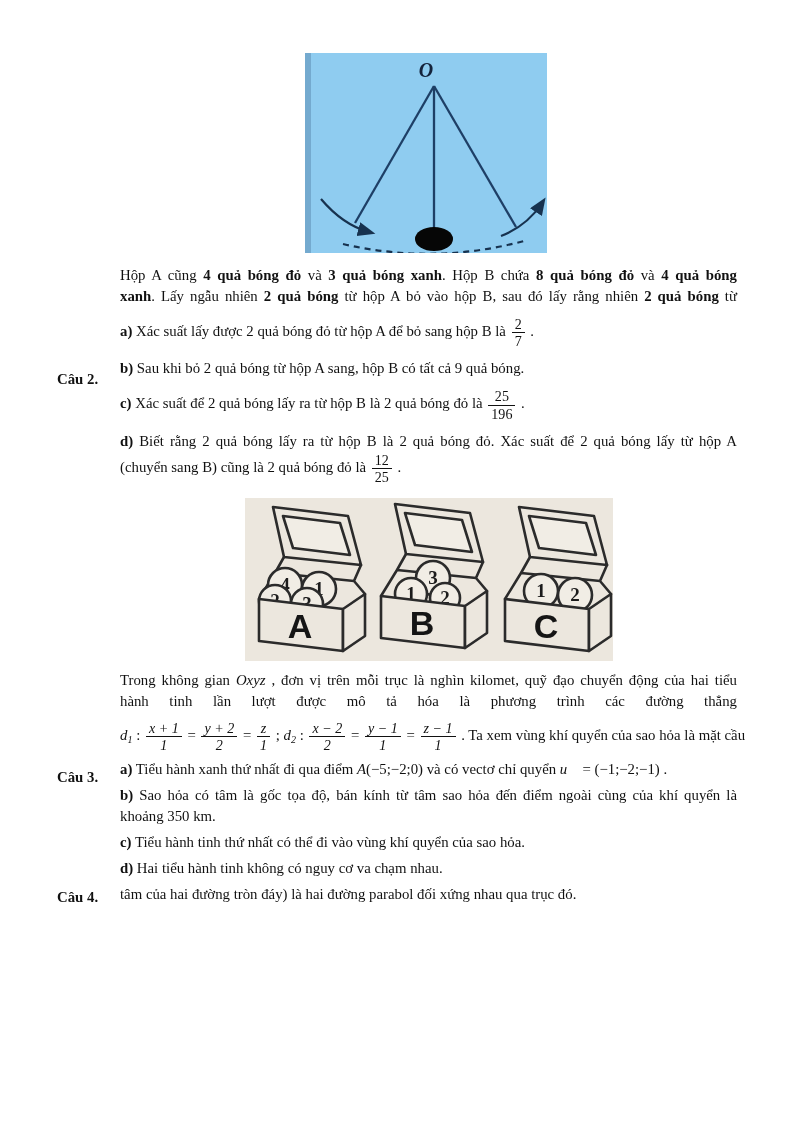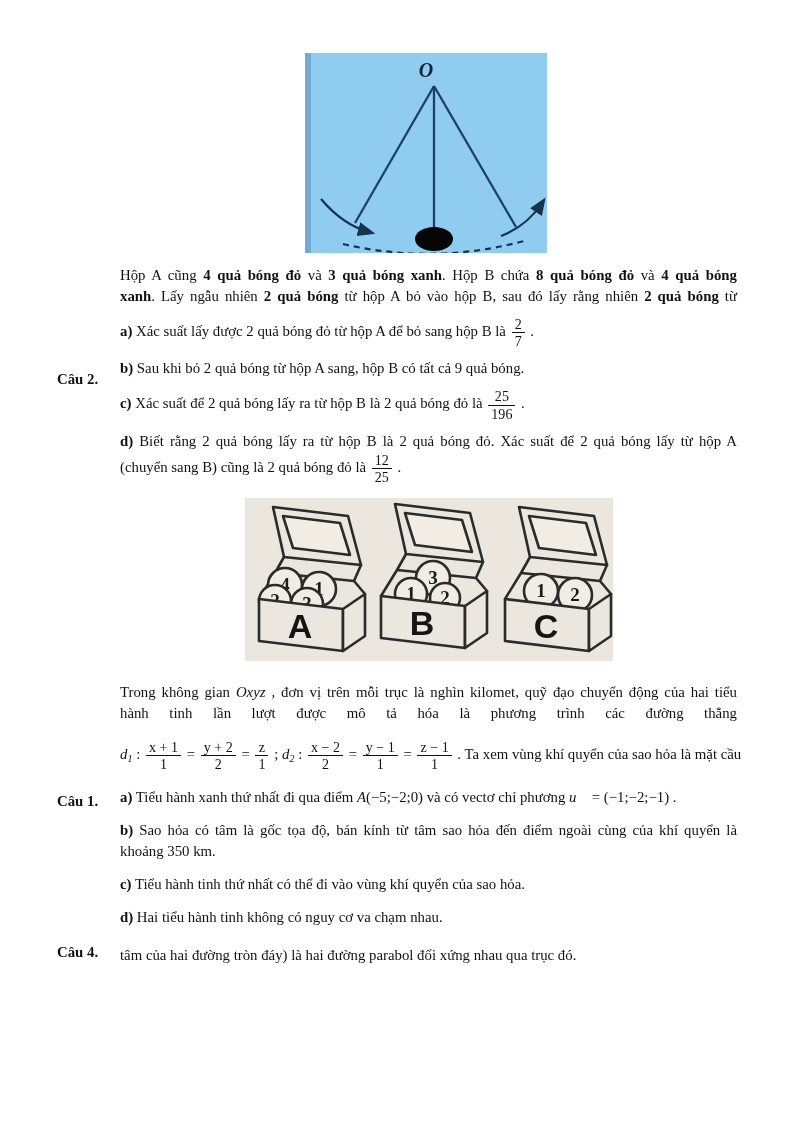--- a/index.html
+++ b/index.html
@@ -13,37 +13,37 @@
   
   .fig-pendulum { width:242px; height:200px; margin:0 0 12px 248px; }
   .fig-boxes    { width:368px; height:163px; margin:4px 0 9px 188px; }
 
   
   .question { display:flex; align-items:center; }
   .qlabel { flex:0 0 63px; font-weight:bold; line-height:21px; }
   .qbody  { flex:1 1 auto; min-width:0; }
 
   .para { margin:0 0 9px 0; }
-  #q3 .qbody .para, #q4 .qbody .para { margin:12px 0 5px 0; }
+  #q3 .qbody .para, #q4 .qbody .para { margin:0 0 5px 0; }
   #q3 .qbody .para.eqp { margin-bottom:3px; }
   .line { line-height:21px; }
   .line.j { text-align:justify; text-align-last:justify; }
   .line.eq { white-space:nowrap; line-height:24px; padding:3px 0; }
 
   .b { font-weight:bold; }
   .i { font-style:italic; }
   sub, sup { font-size:0.68em; line-height:0; }
   sub { vertical-align:-0.25em; }
   sup { vertical-align:0.55em; }
 
   .frac { display:inline-flex; flex-direction:column; vertical-align:middle;
           text-align:center; margin:0 2px; line-height:1.15; font-size:0.95em; }
   .frac .num { padding:0 3px; }
   .frac .den { padding:0 3px; border-top:1.3px solid #111; }
-  .frac.m .num, .frac.m .den { }
+  .frac.m .num, .frac.m .den { font-style:italic; }
 
   
   .pend-line { stroke:#1e3f66; stroke-width:2.3; fill:none; }
   .pend-dash { stroke:#17324f; stroke-width:2.2; fill:none; stroke-dasharray:6 5; }
   .pend-arrow{ stroke:#17324f; stroke-width:2.2; fill:none; }
   .pivot-o   { font:italic bold 20px "Liberation Serif", serif; fill:#14233c; }
 
   
   .bx { stroke:#2b2b2b; stroke-width:2.6; stroke-linejoin:round; }
   .bx-edge { stroke:#2b2b2b; stroke-width:2.6; fill:none; stroke-linecap:round; }
@@ -153,21 +153,21 @@
           <circle cx="78" cy="94" r="17" class="bx" fill="#f1ede5"></circle>
           <text x="78" y="100" class="ball-num">2</text>
           <polygon points="8,98 92,108 92,150 8,140" class="bx" fill="#ece7de"></polygon>
           <polygon points="92,108 114,93 114,135 92,150" class="bx" fill="#ece7de"></polygon>
           <text x="49" y="137" class="box-letter">C</text>
         </g>
       </svg>
     </div>
 
     <section class="question" id="q3">
-      <div class="qlabel">Câu 1.</div>
+      <div class="qlabel">Câu 3.</div>
       <div class="qbody">
           <div class="para">
             <div class="line j"><span>Trong không gian </span><span class="i">Oxyz</span><span> , đơn vị trên mỗi trục là nghìn kilomet, quỹ đạo chuyển động của hai tiểu</span></div>
             <div class="line j"><span>hành tinh lần lượt được mô tả hóa là phương trình các đường thẳng</span></div>
           </div>
           <div class="para eqp">
             <div class="line eq"><span class="i">d<sub>1</sub></span><span> : </span><span class="frac m">
                 <span class="num">x + 1</span>
                 <span class="den">1</span>
               </span><span> = </span><span class="frac m">
@@ -181,21 +181,21 @@
                 <span class="den">2</span>
               </span><span> = </span><span class="frac m">
                 <span class="num">y − 1</span>
                 <span class="den">1</span>
               </span><span> = </span><span class="frac m">
                 <span class="num">z − 1</span>
                 <span class="den">1</span>
               </span><span> . Ta xem vùng khí quyển của sao hỏa là mặt cầu</span></div>
           </div>
           <div class="para">
-            <div class="line"><span class="b">a)</span><span> Tiểu hành xanh thứ nhất đi qua điểm </span><span class="i">A</span><span>(−5;−2;0)</span><span> và có vectơ chỉ phương </span><span class="i">u⃗</span><span> = (−1;−2;−1) .</span></div>
+            <div class="line"><span class="b">a)</span><span> Tiểu hành xanh thứ nhất đi qua điểm </span><span class="i">A</span><span>(−5;−2;0)</span><span> và có vectơ chỉ quyển </span><span class="i">u⃗</span><span> = (−1;−2;−1) .</span></div>
           </div>
           <div class="para">
             <div class="line j"><span class="b">b)</span><span> Sao hỏa có tâm là gốc tọa độ, bán kính từ tâm sao hỏa đến điểm ngoài cùng của khí quyển là</span></div>
             <div class="line"><span>khoảng 350 km.</span></div>
           </div>
           <div class="para">
             <div class="line"><span class="b">c)</span><span> Tiểu hành tinh thứ nhất có thể đi vào vùng khí quyển của sao hỏa.</span></div>
           </div>
           <div class="para">
             <div class="line"><span class="b">d)</span><span> Hai tiểu hành tinh không có nguy cơ va chạm nhau.</span></div>

